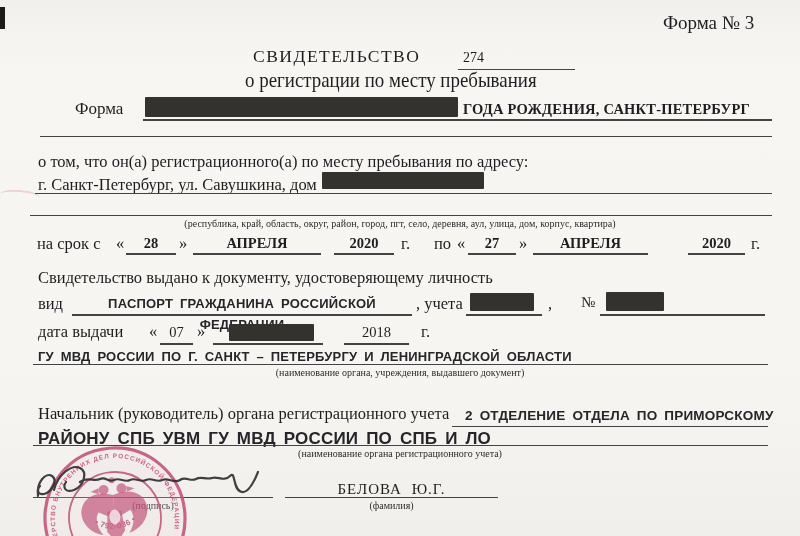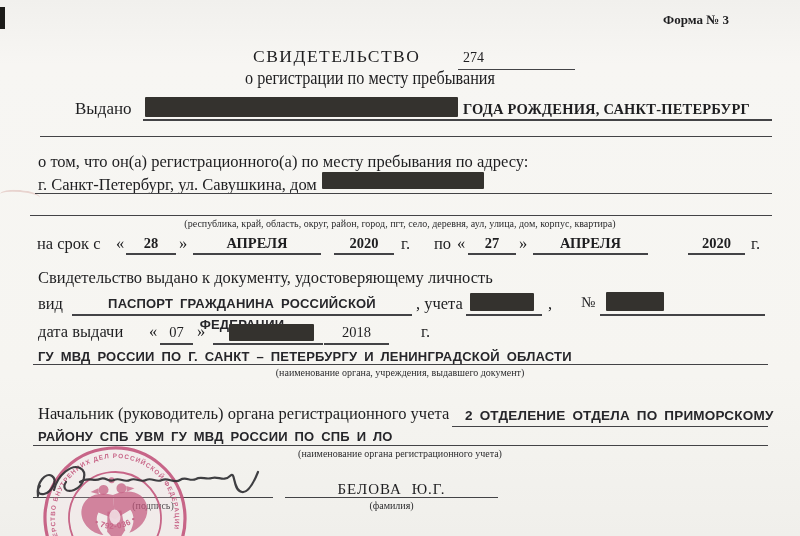--- a/index.html
+++ b/index.html
@@ -22,28 +22,28 @@
   .artifact{position:absolute;}
 </style>
 </head>
 <body>
 
 <div class="page">
 
   <div class="artifact" style="left:0;top:7px;width:5px;height:22px;background:#1c1b19;"></div>
   <div class="artifact" style="left:0;top:190px;width:40px;height:10px;border-top:2px solid #e3c6c1;border-radius:50%;transform:rotate(5deg);opacity:.7;"></div>
 
-  <div class="t" style="left:663px;top:12px;font-size:13px;font-weight:bold;">Форма № 3</div>
+  <div class="t" style="left:663px;top:12px;font-size:19px;">Форма № 3</div>
 
   <div class="t" style="left:253px;top:46px;font-size:17.5px;letter-spacing:1.5px;">СВИДЕТЕЛЬСТВО</div>
   <div class="t" style="left:463px;top:50px;font-size:14px;">274</div>
   <div class="rule" style="left:458px;top:69px;width:117px;border-top-width:1.6px;"></div>
-  <div class="t" style="left:245px;top:68px;font-size:18px;"><span class="cond">о регистрации по месту пребывания</span></div>
+  <div class="t" style="left:245px;top:68px;font-size:21px;"><span class="cond">о регистрации по месту пребывания</span></div>
 
-  <div class="t" style="left:75px;top:99px;font-size:17px;">Выдано</div>
+  <div class="t" style="left:75px;top:99px;font-size:17px;">Форма</div>
   <div class="red" style="left:145px;top:97px;width:313px;height:20px;"></div>
   <div class="t bold" style="left:463px;top:101px;font-size:14.5px;letter-spacing:.2px;">ГОДА РОЖДЕНИЯ, САНКТ-ПЕТЕРБУРГ</div>
   <div class="rule" style="left:143px;top:119px;width:629px;"></div>
 
   <div class="rule" style="left:40px;top:136px;width:732px;border-top-width:1.6px;"></div>
 
   <div class="t" style="left:38px;top:152px;">о том, что он(а) регистрационного(а) по месту пребывания по адресу:</div>
   <div class="t" style="left:38px;top:175px;">г. Санкт-Петербург, ул. Савушкина, дом</div>
   <div class="red" style="left:322px;top:172px;width:162px;height:17px;"></div>
   <div class="rule" style="left:35px;top:193px;width:737px;border-top-width:1.6px;"></div>
@@ -85,32 +85,32 @@
   <div class="slot" style="left:600px;top:293px;width:165px;height:21px;"></div>
   <div class="red" style="left:606px;top:292px;width:58px;height:19px;"></div>
 
   <div class="t" style="left:38px;top:322px;">дата выдачи</div>
   <div class="t" style="left:149px;top:322px;">«</div>
   <div class="slot bnum" style="left:160px;top:322px;width:33px;height:21px;">
     <span style="font-weight:400;font-size:14.5px;">07</span></div>
   <div class="t" style="left:197px;top:322px;">»</div>
   <div class="slot" style="left:213px;top:322px;width:110px;height:21px;"></div>
   <div class="red" style="left:229px;top:324px;width:85px;height:17px;"></div>
-  <div class="slot" style="left:324px;top:322px;width:65px;height:21px;">
+  <div class="slot" style="left:344px;top:322px;width:65px;height:21px;">
     <span style="font-size:14.5px;line-height:21px;">2018</span></div>
   <div class="t" style="left:421px;top:322px;">г.</div>
 
   <div class="t fill" style="left:38px;top:349px;">ГУ МВД РОССИИ ПО Г. САНКТ – ПЕТЕРБУРГУ И ЛЕНИНГРАДСКОЙ ОБЛАСТИ</div>
   <div class="rule" style="left:33px;top:364px;width:735px;border-top-width:1.6px;"></div>
   <div class="cap" style="left:240px;top:367px;width:320px;">(наименование органа, учреждения, выдавшего документ)</div>
 
   <div class="t" style="left:38px;top:404px;">Начальник (руководитель) органа регистрационного учета</div>
   <div class="t fill" style="left:465px;top:408px;font-size:13.5px;">2 ОТДЕЛЕНИЕ ОТДЕЛА ПО ПРИМОРСКОМУ</div>
   <div class="rule" style="left:452px;top:426px;width:316px;border-top-width:1.6px;"></div>
-  <div class="t fill" style="left:38px;top:429px;font-size:13px;">РАЙОНУ СПБ УВМ ГУ МВД РОССИИ ПО СПБ И ЛО</div>
+  <div class="t fill" style="left:38px;top:429px;font-size:17px;">РАЙОНУ СПБ УВМ ГУ МВД РОССИИ ПО СПБ И ЛО</div>
   <div class="rule" style="left:33px;top:445px;width:735px;border-top-width:1.6px;"></div>
   <div class="cap" style="left:240px;top:448px;width:320px;">(наименование органа регистрационного учета)</div>
 
   <div class="rule" style="left:33px;top:497px;width:240px;border-top-width:1.6px;"></div>
   <div class="cap" style="left:33px;top:500px;width:240px;text-align:center;">(подпись)</div>
 
   <div class="t" style="left:285px;top:481px;width:213px;text-align:center;font-size:15px;letter-spacing:1px;word-spacing:5px;">БЕЛОВА Ю.Г.</div>
   <div class="rule" style="left:285px;top:497px;width:213px;border-top-width:1.6px;"></div>
   <div class="cap" style="left:285px;top:500px;width:213px;">(фамилия)</div>
 

